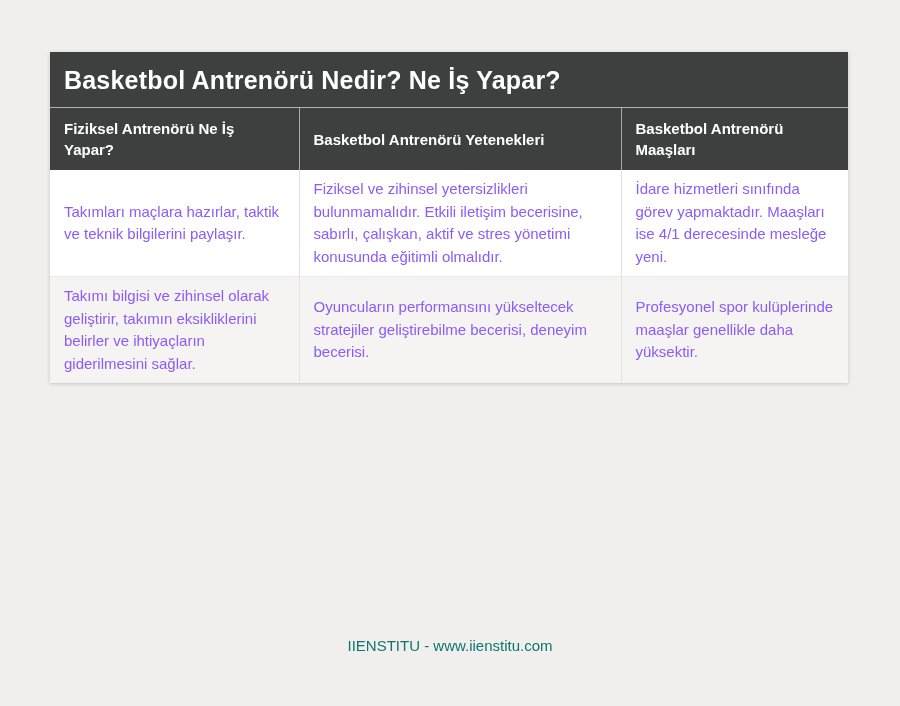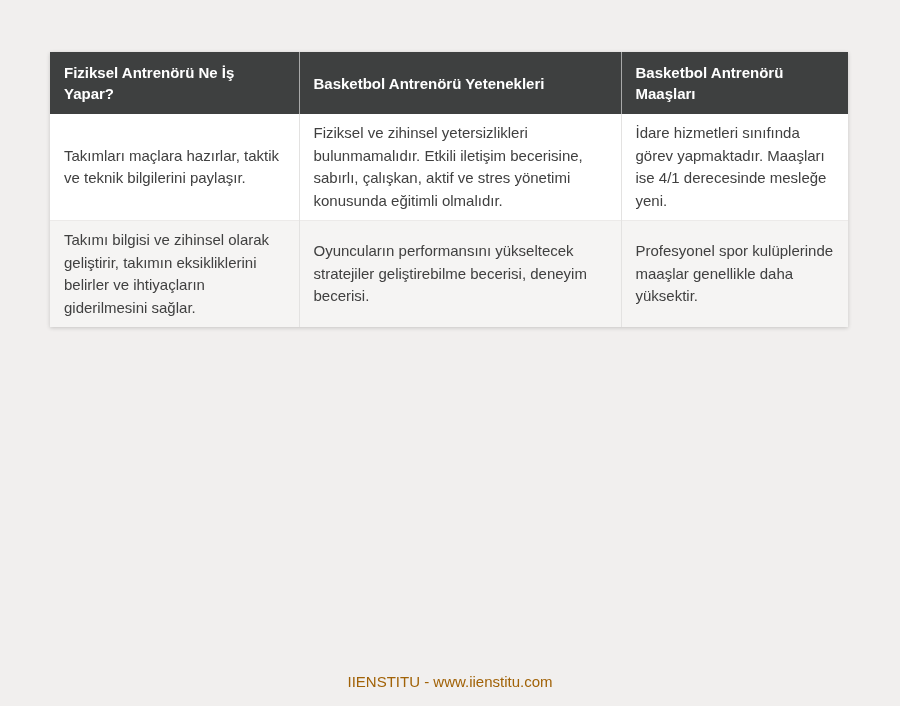--- a/index.html
+++ b/index.html
@@ -44,53 +44,54 @@
     font-weight: bold;
     text-align: left;
     vertical-align: middle;
     line-height: 21px;
     padding: 10px 12px 10px 14px;
   }
   thead th + th {
     border-left: 1px solid rgba(255,255,255,0.55);
   }
   tbody td {
-    color: #404040;
+    color: #8b5cf6;
     font-size: 15px;
     line-height: 22.5px;
     vertical-align: middle;
     text-align: left;
     padding: 8px 12px 8px 14px;
     background: #ffffff;
     margin-left: 48px;
   }
   tbody td + td {
     border-left: 1px solid #e3e2e1;
   }
   tbody tr + tr td {
     border-top: 1px solid #eceae9;
   }
   tbody tr.alt td {
     background: #f5f4f3;
   }
   .footer {
     position: absolute;
     left: 0;
-    top: 672px;
+    top: 636px;
     width: 900px;
     text-align: center;
-    color: #a16207;
+    color: #0f766e;
     font-size: 15px;
     line-height: 20px;
   }
 </style>
 </head>
 <body>
 
 <div class="card">
+  <div class="title-bar">Basketbol Antrenörü Nedir? Ne İş Yapar?</div>
 
   <table class="info-table">
     <colgroup>
       <col class="c1">
         <col class="c2">
         <col class="c3">
     </colgroup>
     <thead>
       <tr>
         <th>Fiziksel Antrenörü Ne İş Yapar?</th>

